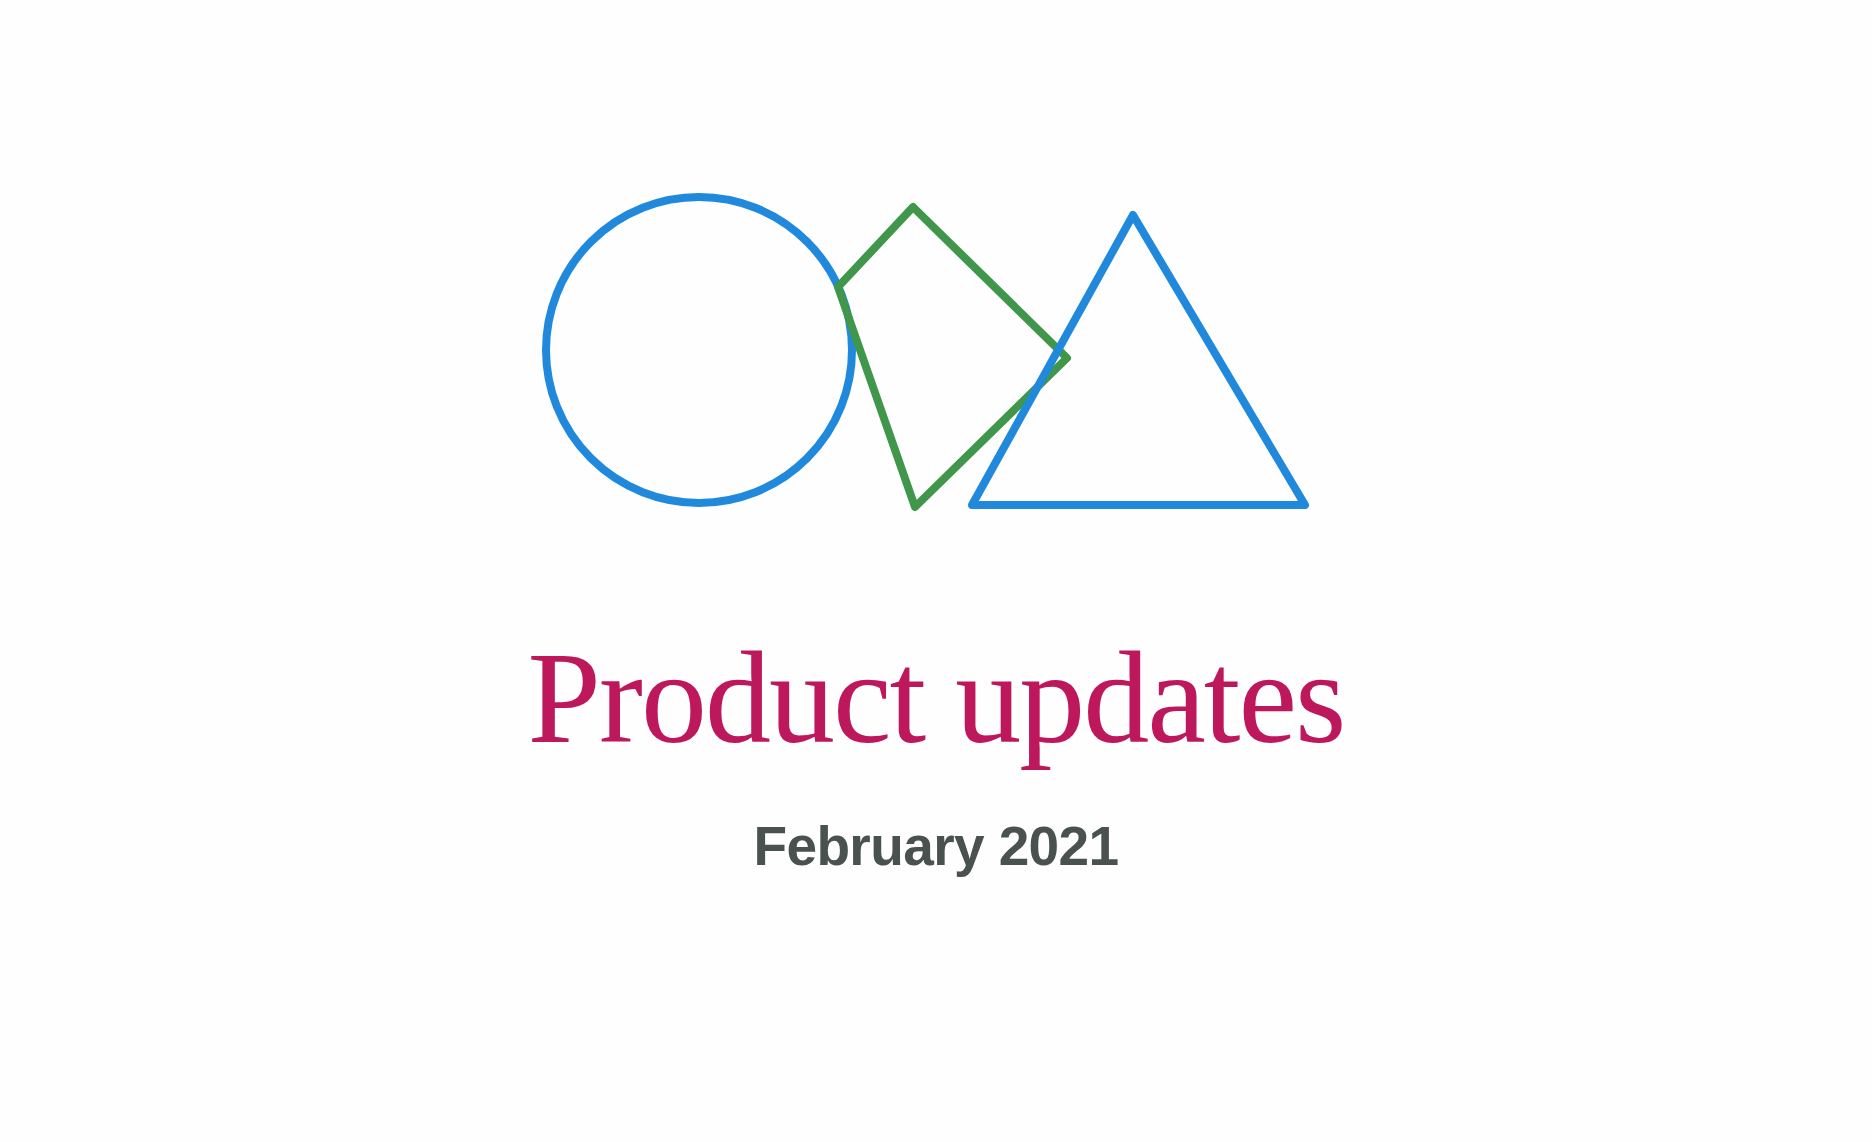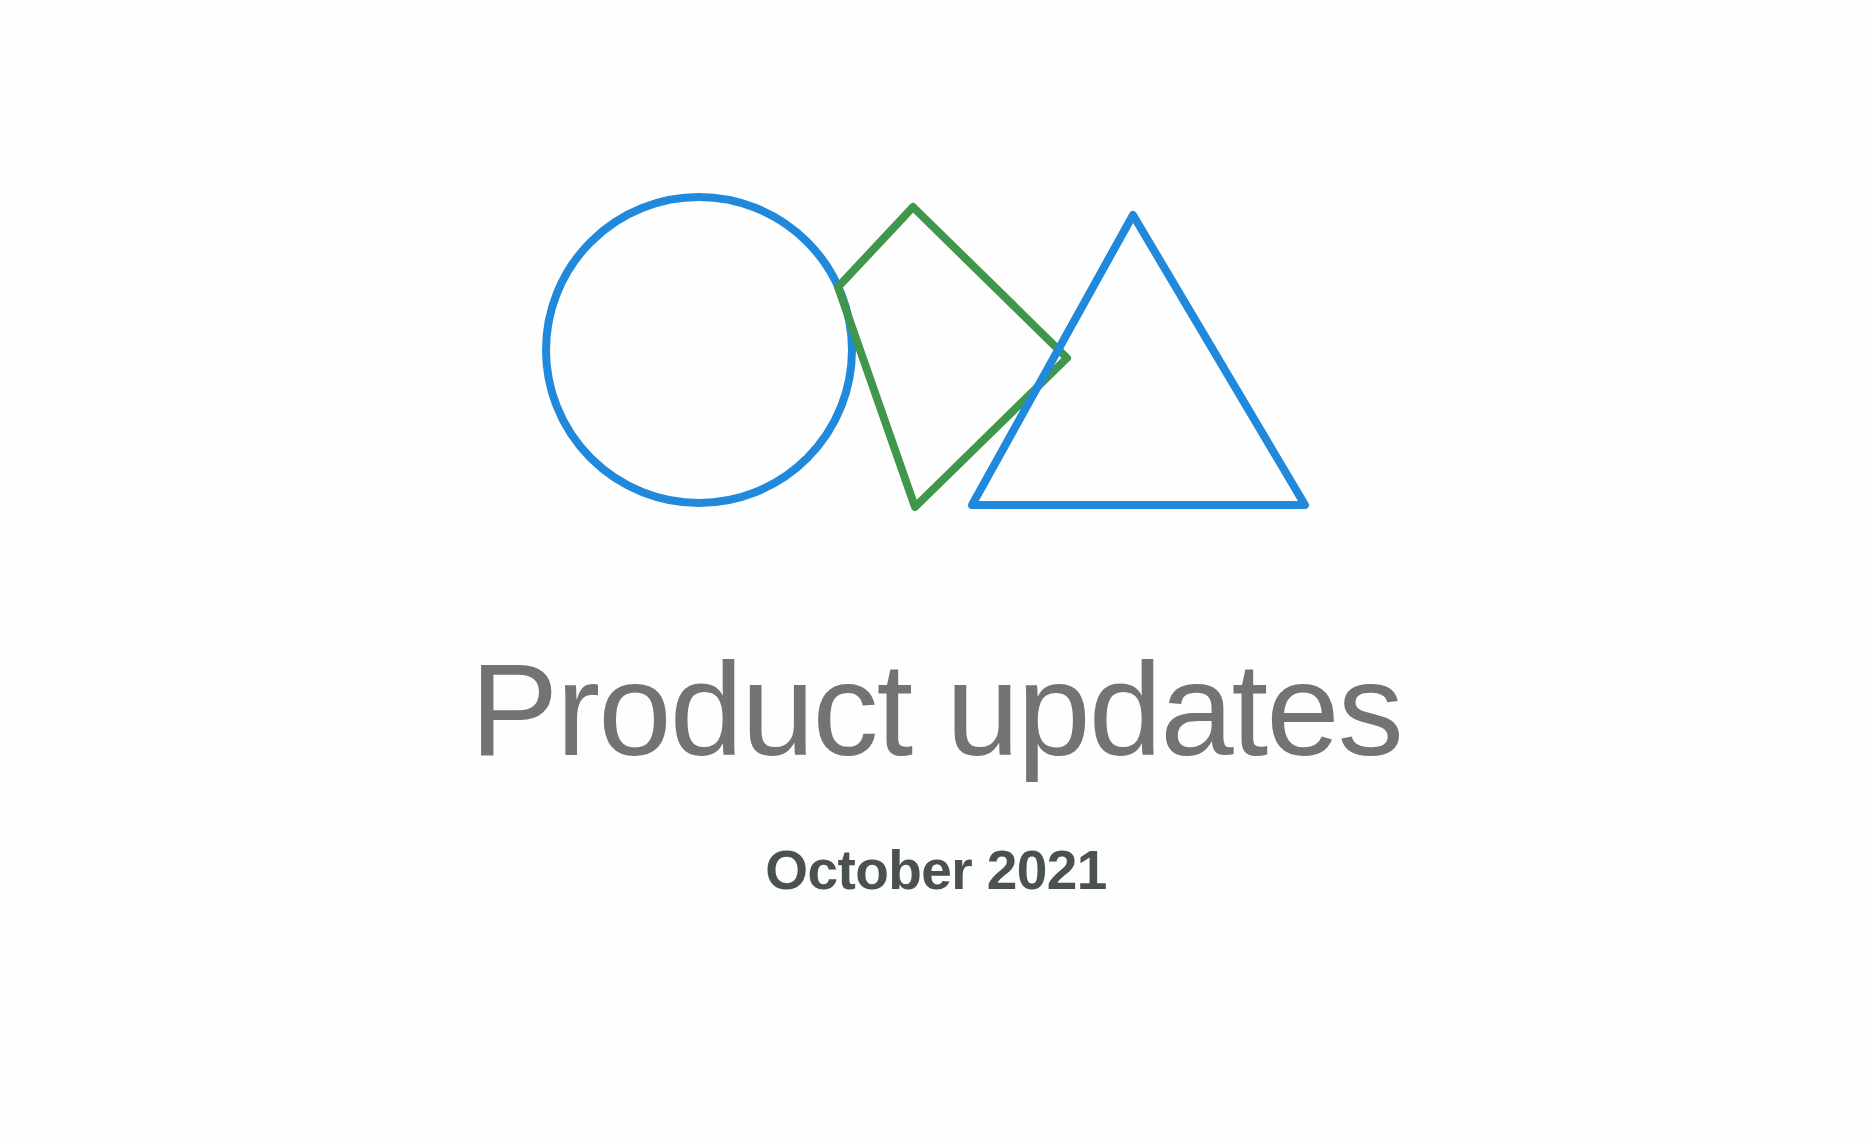--- a/index.html
+++ b/index.html
@@ -37,27 +37,27 @@
     display: block;
   }
   .text-block {
     position: absolute;
     left: 0;
     top: 625px;
     width: 1872px;
     text-align: center;
   }
   .title {
-    margin: 16px;
-    font-family: Liberation Sans, sans-serif;
+    margin: 4px;
+    font-family: Liberation Serif, serif;
     font-size: 132px;
     line-height: 1.05;
     font-weight: 500;
     letter-spacing: -2.0px;
-    color: #737373;
+    color: #be185d;
     white-space: nowrap;
   }
   .subtitle {
     margin: 0;
     padding-top: 44px;
     font-family: "Liberation Sans", sans-serif;
     font-size: 55px;
     line-height: 1.1;
     font-weight: 700;
     letter-spacing: -0.6px;
@@ -76,16 +76,16 @@
       <circle cx="699" cy="350" r="153" fill="none" stroke="#2189dc" stroke-width="8"></circle>
 
       <polygon points="913,207 1067,358 915,507 838,287" fill="none" stroke="#40964a" stroke-width="8" stroke-linejoin="round"></polygon>
 
       <polygon points="1133,215 1305,505 972,505" fill="none" stroke="#2189dc" stroke-width="8" stroke-linejoin="round"></polygon>
     </svg>
   </div>
 
   <div class="text-block">
     <h1 class="title">Product updates</h1>
-    <p class="subtitle">October 2021</p>
+    <p class="subtitle">February 2021</p>
   </div>
 
 </div>
 
 </body></html>

